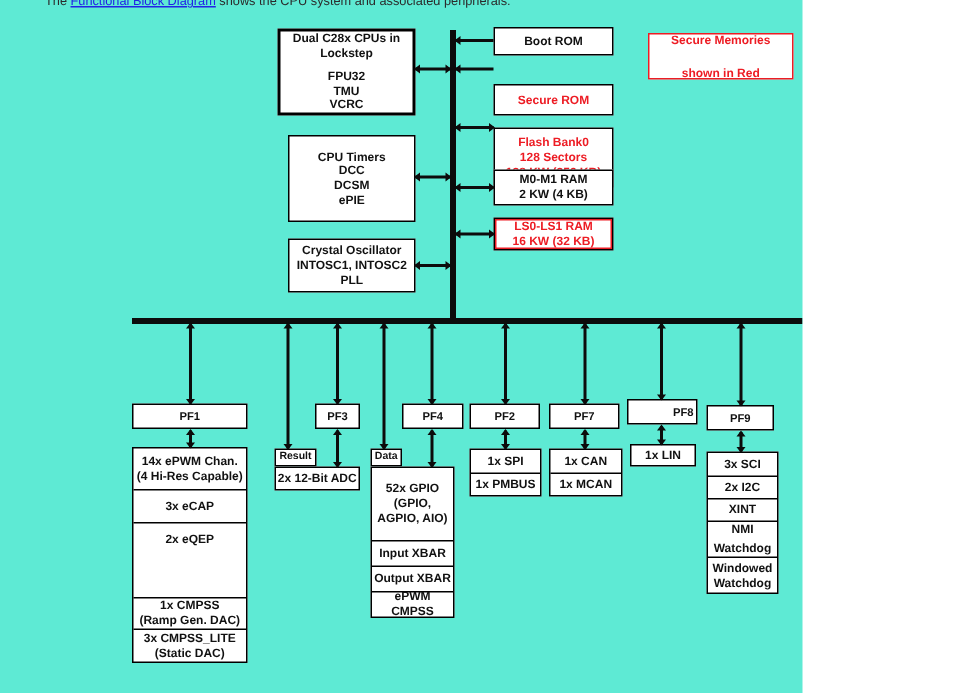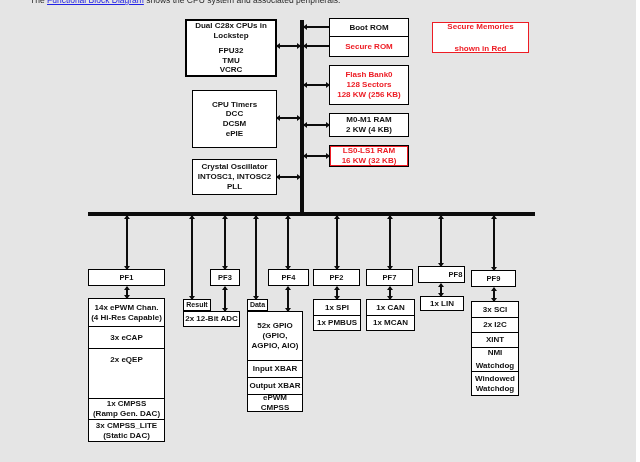--- a/index.html
+++ b/index.html
@@ -1,24 +1,24 @@
 <!DOCTYPE html>
 <html style="--red: #ed1c24; --link: #2222e6; --hl: #9dc3e6;"><head>
 <meta charset="utf-8">
 <style>
   html,body{margin:0;padding:0;background:#fff;}
-  #stage{position:relative;width:636px;height:462px;background:#e5e5e5;overflow:hidden;
+  #stage{position:relative;width:535px;height:462px;background:#5eead4;overflow:hidden;
          font-family:"Liberation Sans","DejaVu Sans",sans-serif;color:#111;}
   .intro{position:absolute;top:-5px;left:30px;font-size:8.5px;color:#2b2b2b;white-space:nowrap;}
   .intro a{color:var(--link);text-decoration:underline;cursor:pointer;}
   .box{position:absolute;box-sizing:border-box;background:#fff;border:1.2px solid #000;
        display:flex;flex-direction:column;align-items:center;justify-content:center;
        text-align:center;font-weight:bold;font-size:8px;line-height:1.22;}
   .box.thick{border-width:2.2px;}
-  .box.redtext{color:var(--red);}
+  .box.redtext{color:var(--red);margin-top:20px;}
   .box.redborder{border-color:var(--red);color:var(--red);gap:12px;}
   .box.redinner{box-shadow:inset 0 0 0 1px var(--red);color:var(--red);}
   .box.tab{font-size:7px;justify-content:center;}
   .box span.blank{display:block;height:8px;}
   .cell{box-sizing:border-box;width:100%;flex:0 0 auto;border-top:1px solid #000;
         display:flex;flex-direction:column;align-items:center;justify-content:center;}
   .cell:first-child{border-top:none;text-align:right;}
   .pf{font-size:7.5px;}
   .ln{position:absolute;background:#0c0c0c;}
   .ah{position:absolute;width:0;height:0;border:3px solid transparent;}

